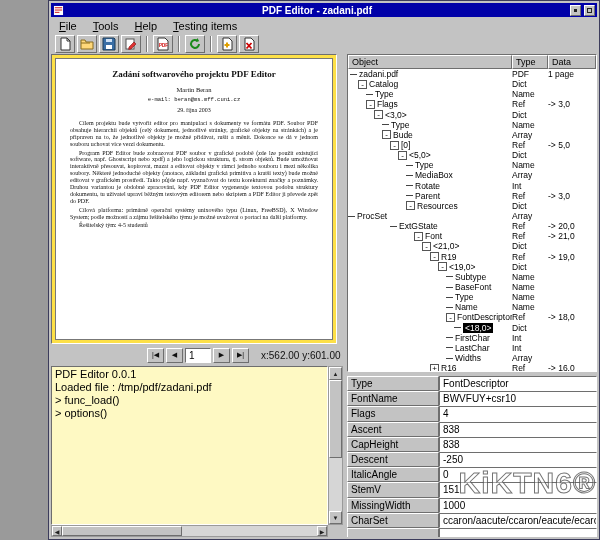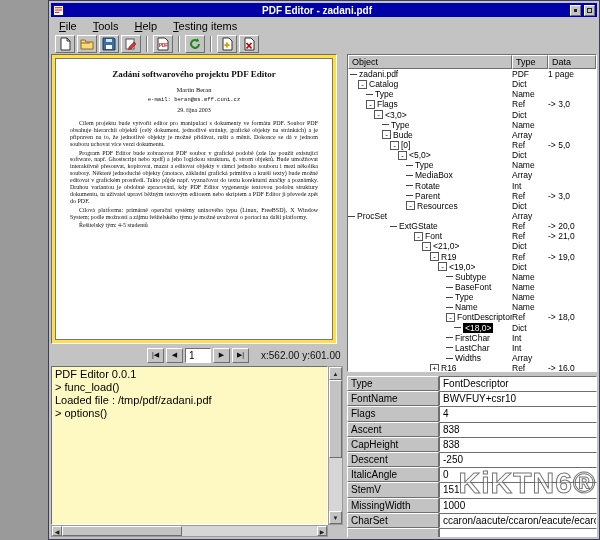--- a/index.html
+++ b/index.html
@@ -232,22 +232,22 @@
           </span>
         <span class="nav-btn">
             <span>▶|</span>
           </span>
         <span class="coords">x:562.00 y:601.00</span>
       </div>
 
       <div class="console-wrap">
         <div class="console-text" id="consoleText">
             <div class="cline">PDF Editor 0.0.1</div>
+            <div class="cline">Loaded file : /tmp/pdf/zadani.pdf</div>
             <div class="cline">&gt; func_load()</div>
-            <div class="cline">Loaded file : /tmp/pdf/zadani.pdf</div>
             <div class="cline">&gt; options()</div>
           </div>
         <div class="vscroll">
           <span class="sbtn up">▲</span>
           <span class="vthumb"></span>
           <span class="sbtn down">▼</span>
         </div>
         <div class="hscroll">
           <span class="sbtn lft">◀</span>
           <span class="hthumb"></span>

